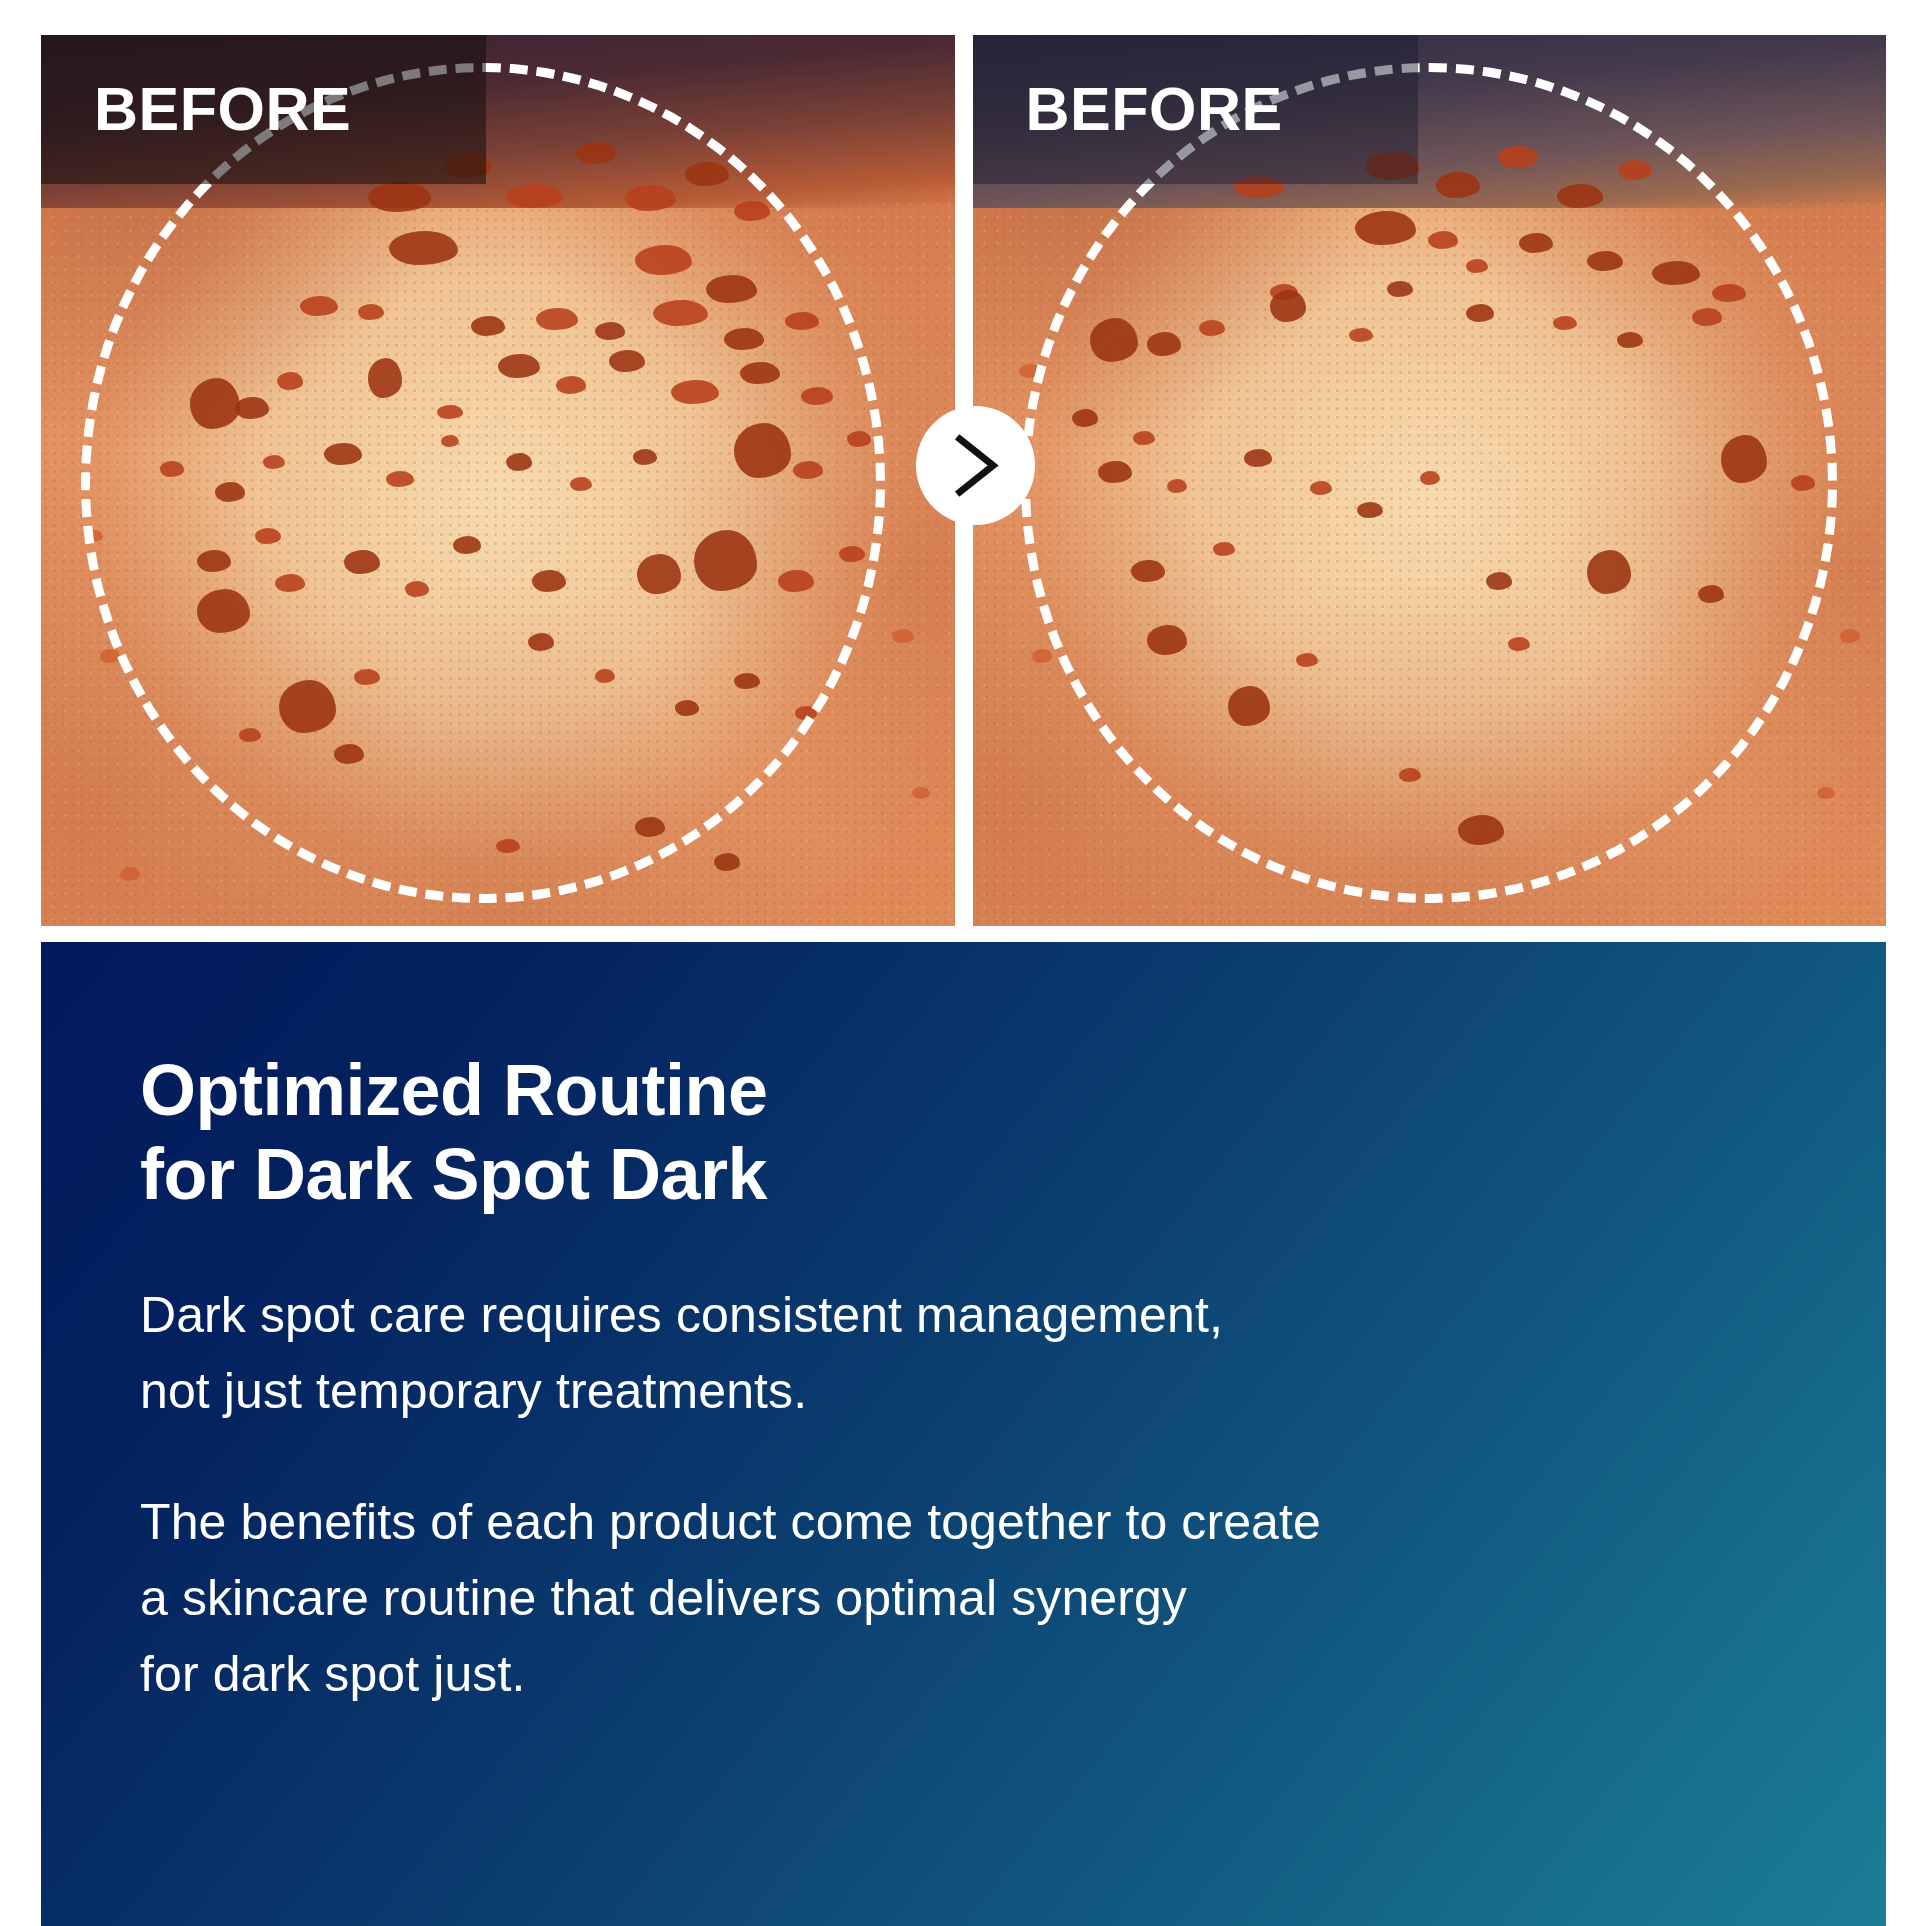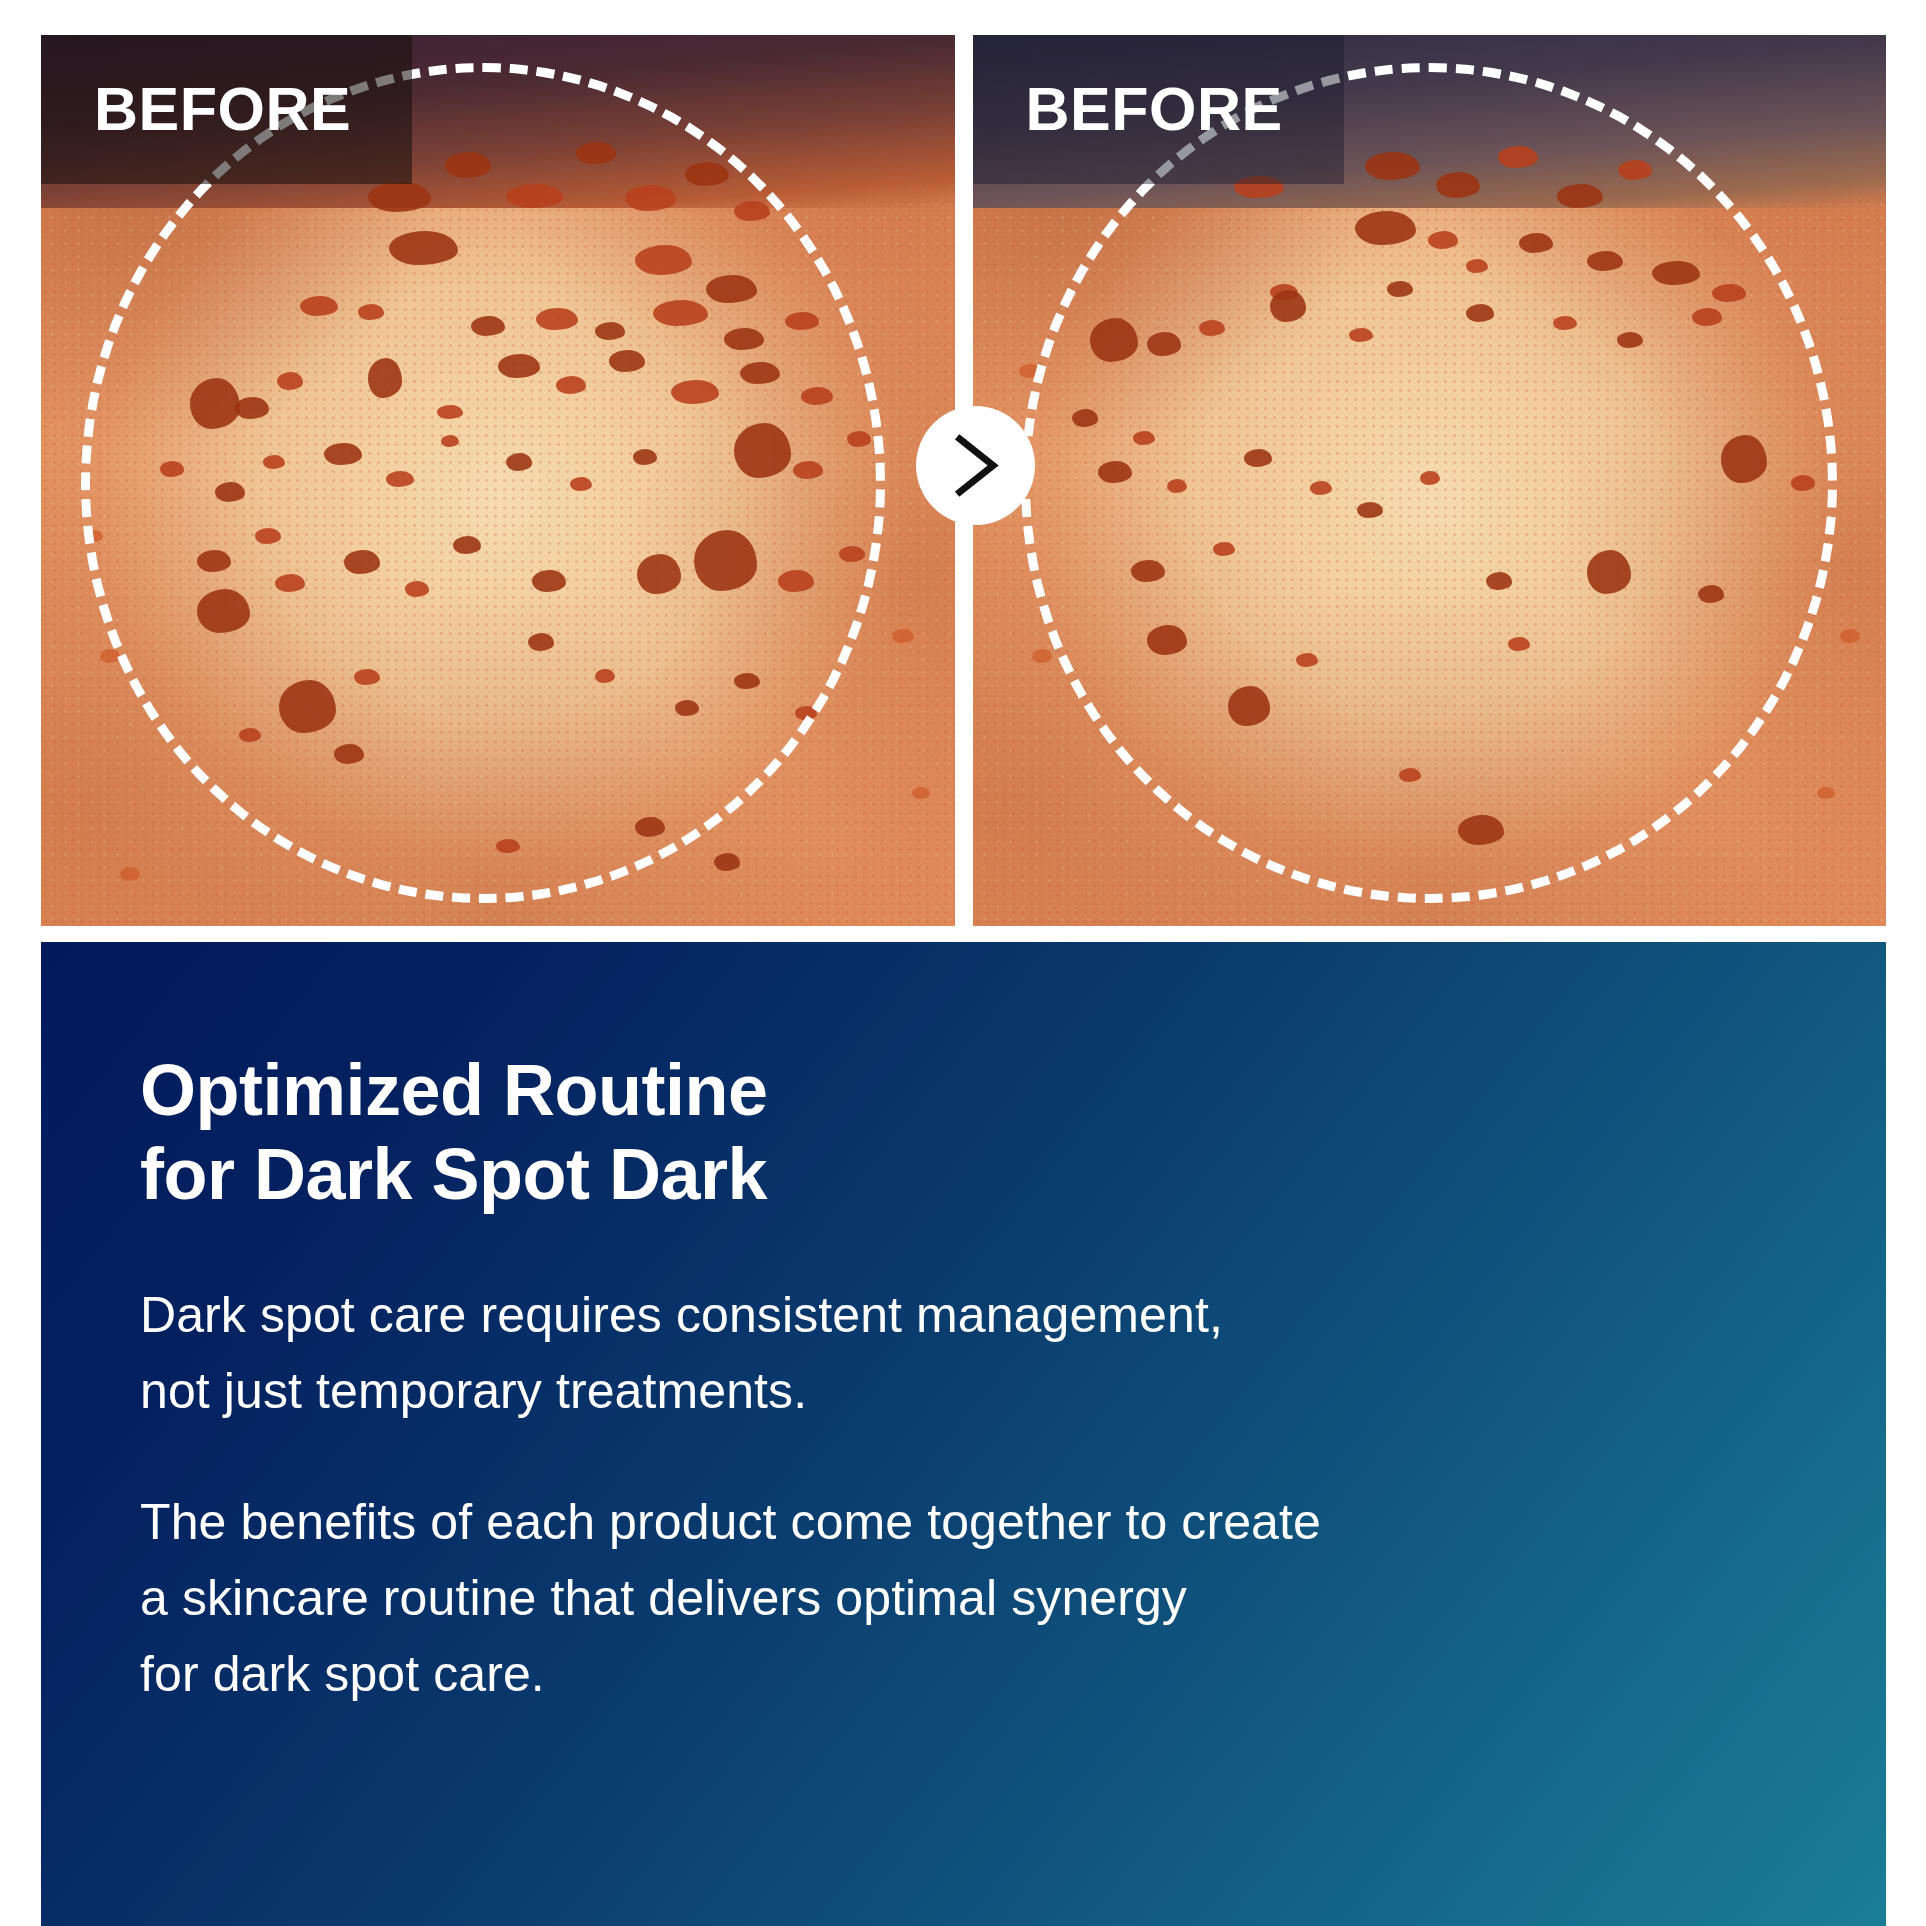--- a/index.html
+++ b/index.html
@@ -94,21 +94,21 @@
     position: absolute;
     border-radius: 50%;
     border: 9px dashed #ffffff;
     box-sizing: border-box;
   }
 
   .tag {
     position: absolute;
     left: 0;
     top: 0;
-    width: 371px;
+    width: 445px;
     height: 149px;
     background: rgba(22, 14, 12, 0.55);
     display: flex;
     align-items: center;
   }
   .panel.after .tag { background: rgba(26, 26, 44, 0.45); }
   .tag span {
     color: #ffffff;
     font-size: 61px;
     font-weight: 700;
@@ -339,17 +339,17 @@
   </h1>
 
   <p class="para">
     <span class="ln">Dark spot care requires consistent management,</span>
     <span class="ln">not just temporary treatments.</span>
   </p>
 
   <p class="para">
     <span class="ln">The benefits of each product come together to create</span>
     <span class="ln">a skincare routine that delivers optimal synergy</span>
-    <span class="ln">for dark spot care.</span>
+    <span class="ln">for dark spot just.</span>
   </p>
 
 </div>
 
 
 </body></html>

